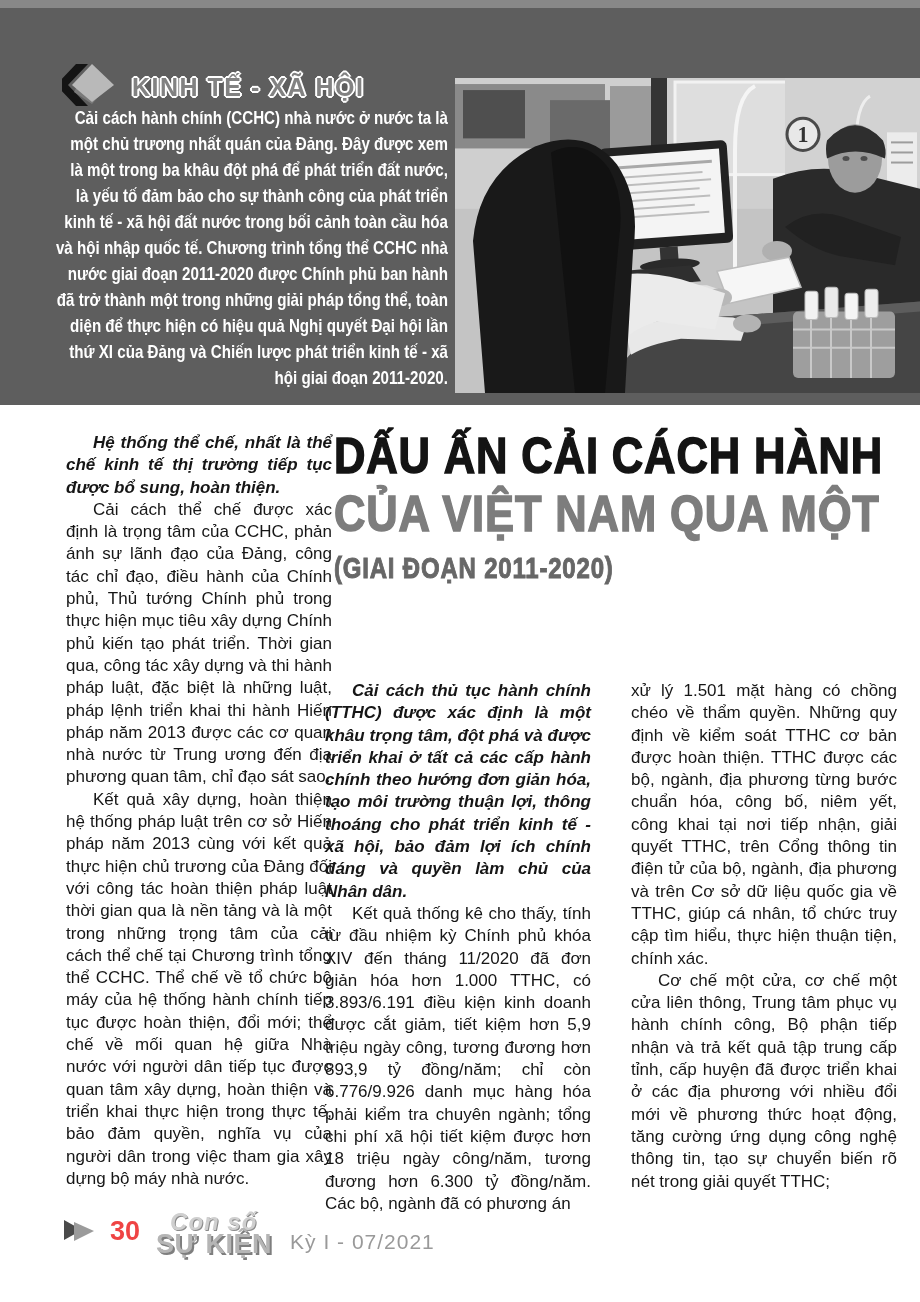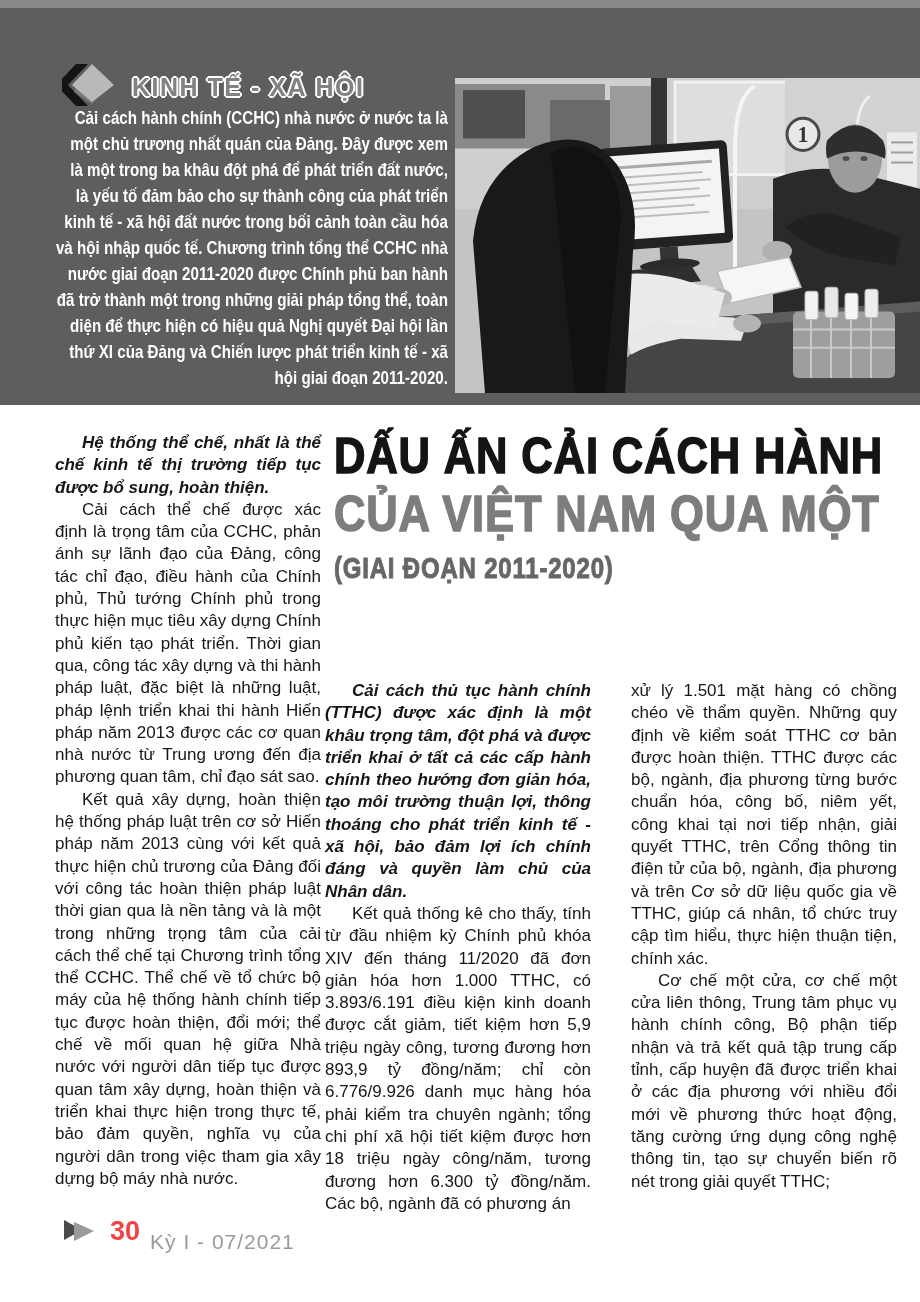--- a/index.html
+++ b/index.html
@@ -23,21 +23,21 @@
      white-space:nowrap;transform:scaleX(0.87);transform-origin:left top;-webkit-text-stroke:1.5px #141414;letter-spacing:1px;}
   .title2{position:absolute;left:334px;top:477px;font-size:50px;font-weight:bold;color:#7d7d7d;
      white-space:nowrap;transform:scaleX(0.87);transform-origin:left top;-webkit-text-stroke:1.5px #7d7d7d;letter-spacing:1px;}
   .title3{position:absolute;left:334px;top:543px;font-size:30px;font-weight:bold;color:#676767;
      white-space:nowrap;transform:scaleX(0.80);transform-origin:left top;-webkit-text-stroke:1px #676767;letter-spacing:1px;}
   
   .col{position:absolute;width:266px;font-size:17px;line-height:22.3px;text-align:justify;color:#161616;}
   .col p{margin:0;text-indent:27px;}
   .col p.no-indent{text-indent:0;}
   .col .lead{font-weight:bold;font-style:italic;}
-  .col1{left:55px;top:424px;}
+  .col1{left:66px;top:424px;}
   .col2{left:325px;top:672px;}
   .col3{left:631px;top:672px;}
   
   .footer{position:absolute;left:62px;top:1200px;display:flex;align-items:flex-start;}
   .page-number{font-size:27px;font-weight:bold;color:#ef4444;margin:8px 0 0 8px;}
   .footer-logo{position:relative;width:124px;height:54px;margin-left:16px;}
   .logo-line1{position:absolute;left:14px;top:0;font-size:24px;font-weight:bold;font-style:italic;
      color:#cfcfcf;letter-spacing:1px;text-shadow:1px 1px 0 #8a8a8a,-1px -1px 0 #fff;}
   .logo-line2{position:absolute;left:0;top:21px;font-size:27px;font-weight:bold;color:#b5b5b5;
      letter-spacing:.5px;text-shadow:2px 2px 0 #7e7e7e;}
@@ -157,16 +157,20 @@
   </div>
 
   <div class="footer">
     <span class="footer-arrows">
       <svg width="40" height="28" viewBox="0 0 40 28">
         <polygon points="2,4 20,14 2,24" fill="#4a4a4a"></polygon>
         <polygon points="12,6 32,15 12,25" fill="#9b9b9b"></polygon>
       </svg>
     </span>
     <span class="page-number">30</span>
+    <span class="footer-logo">
+      <span class="logo-line1">Con số</span>
+      <span class="logo-line2">SỰ KIỆN</span>
+    </span>
     <span class="issue">Kỳ I - 07/2021</span>
   </div>
 
 </div>
 
 </body></html>

